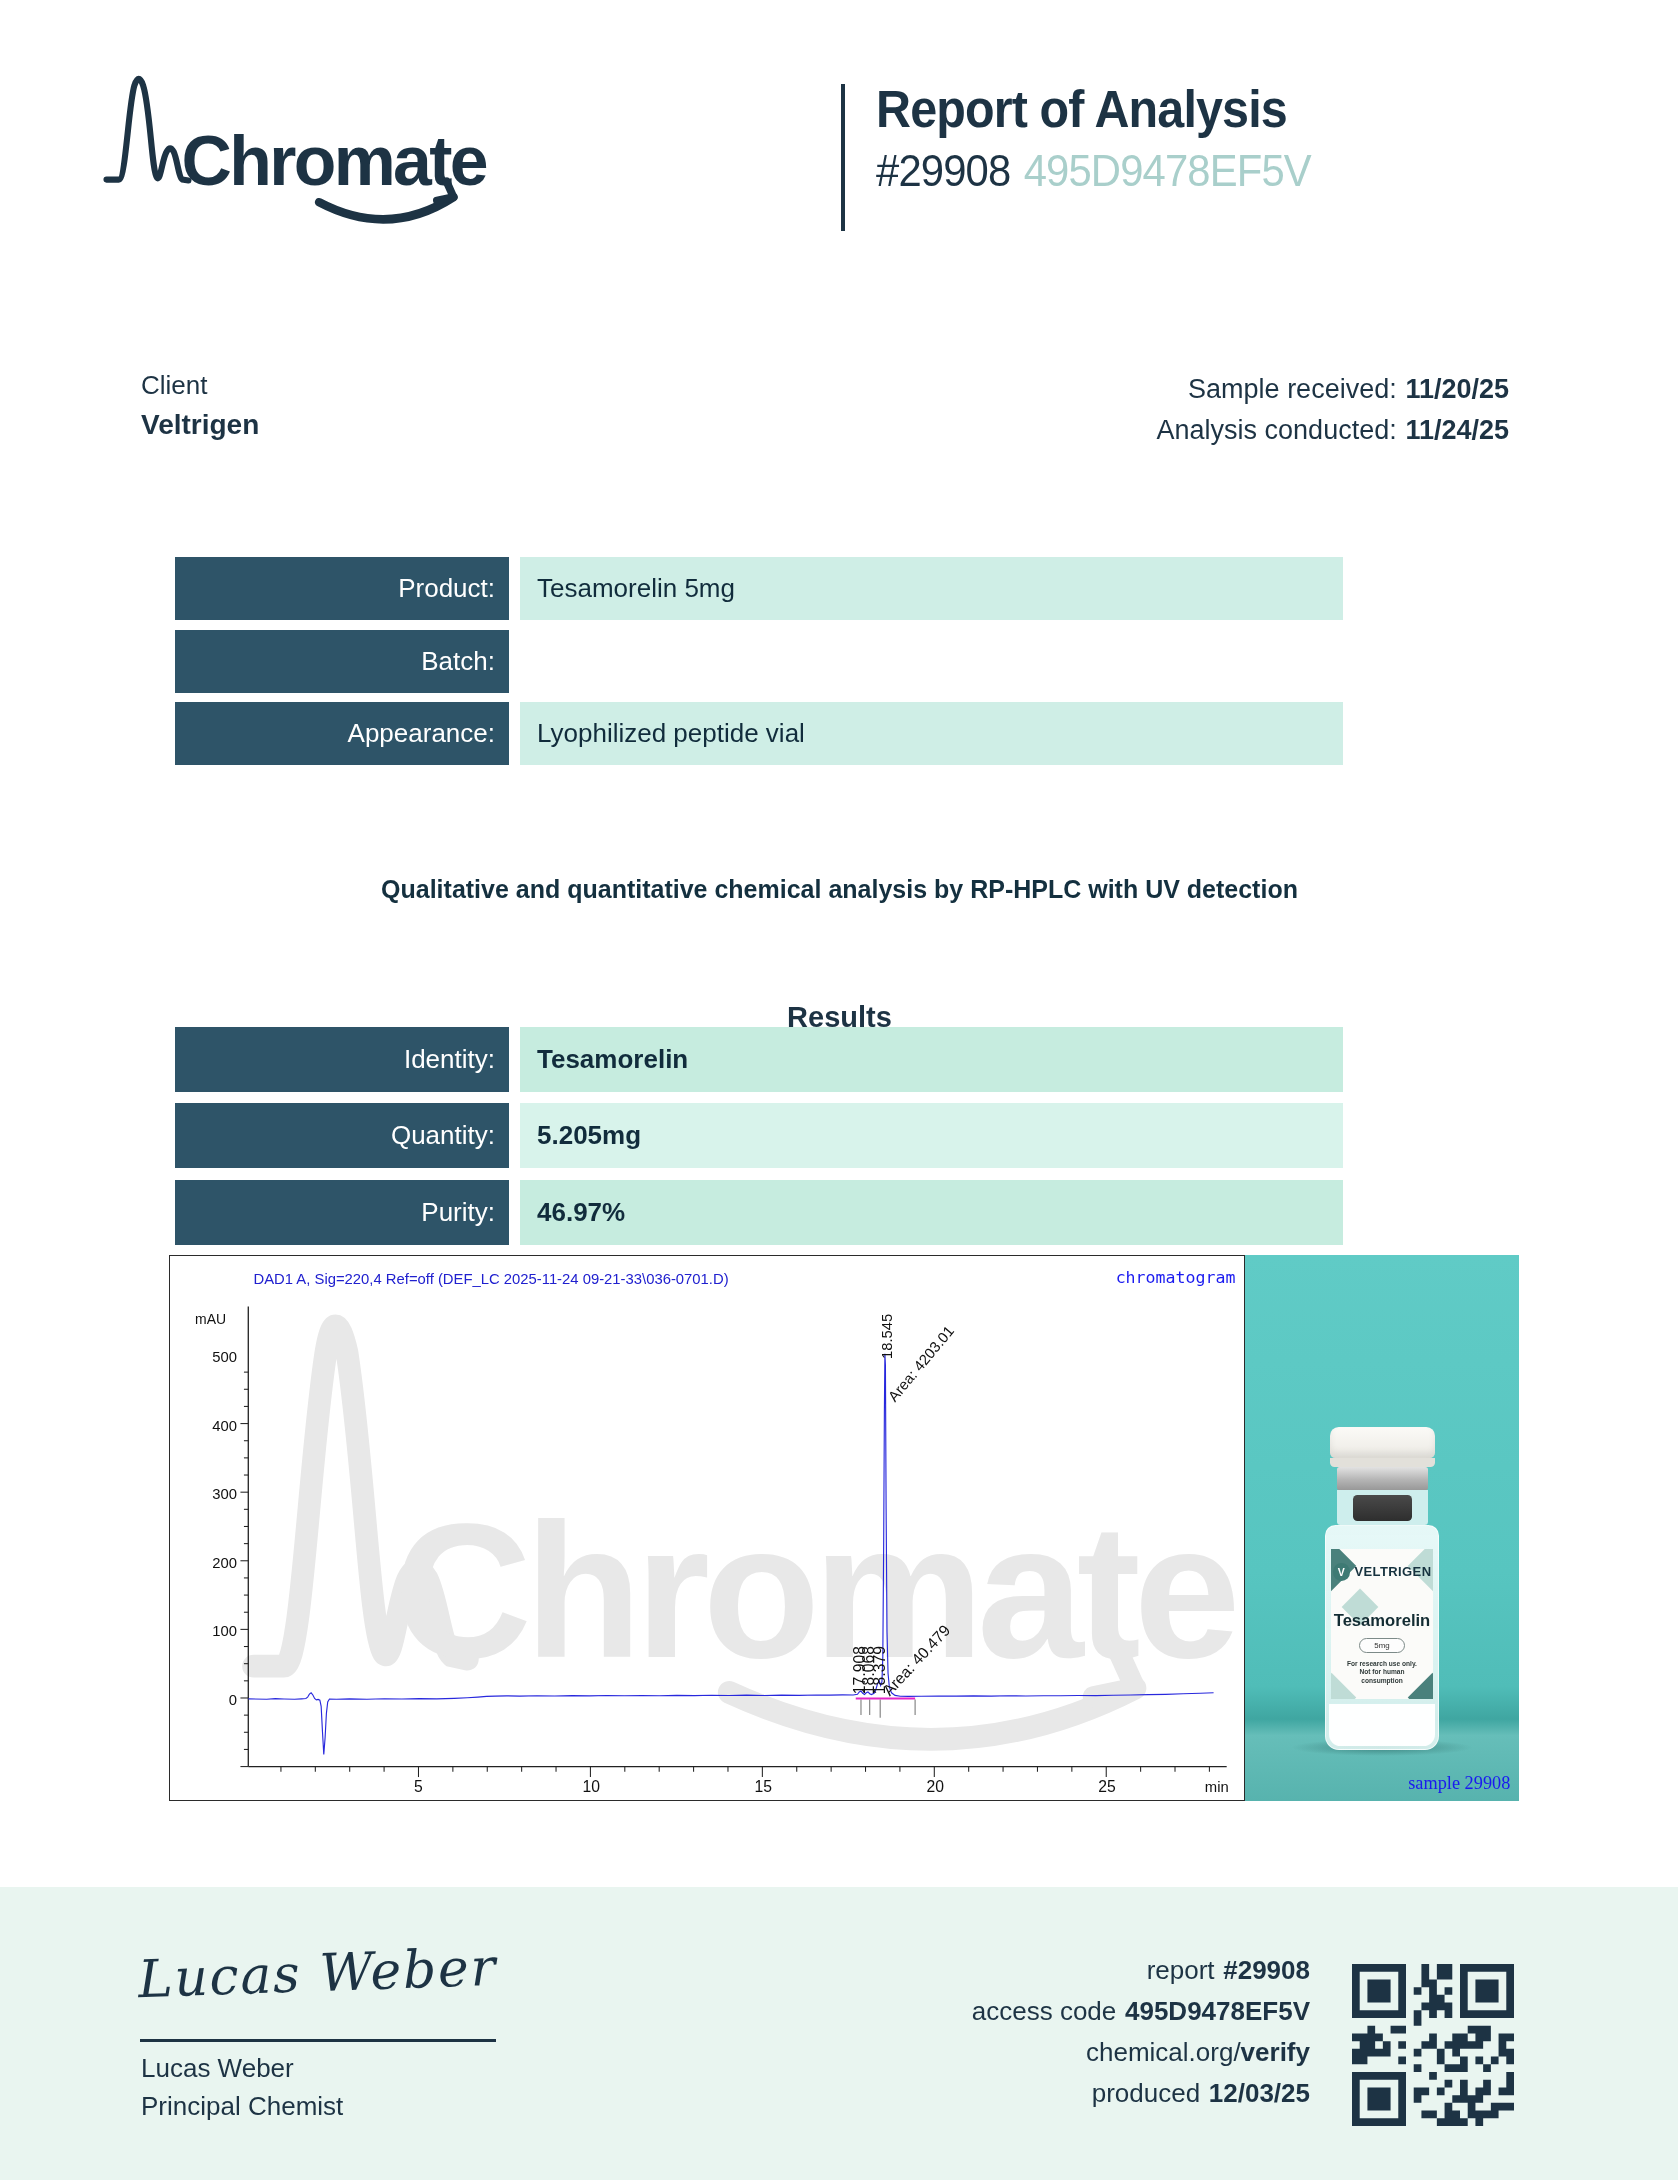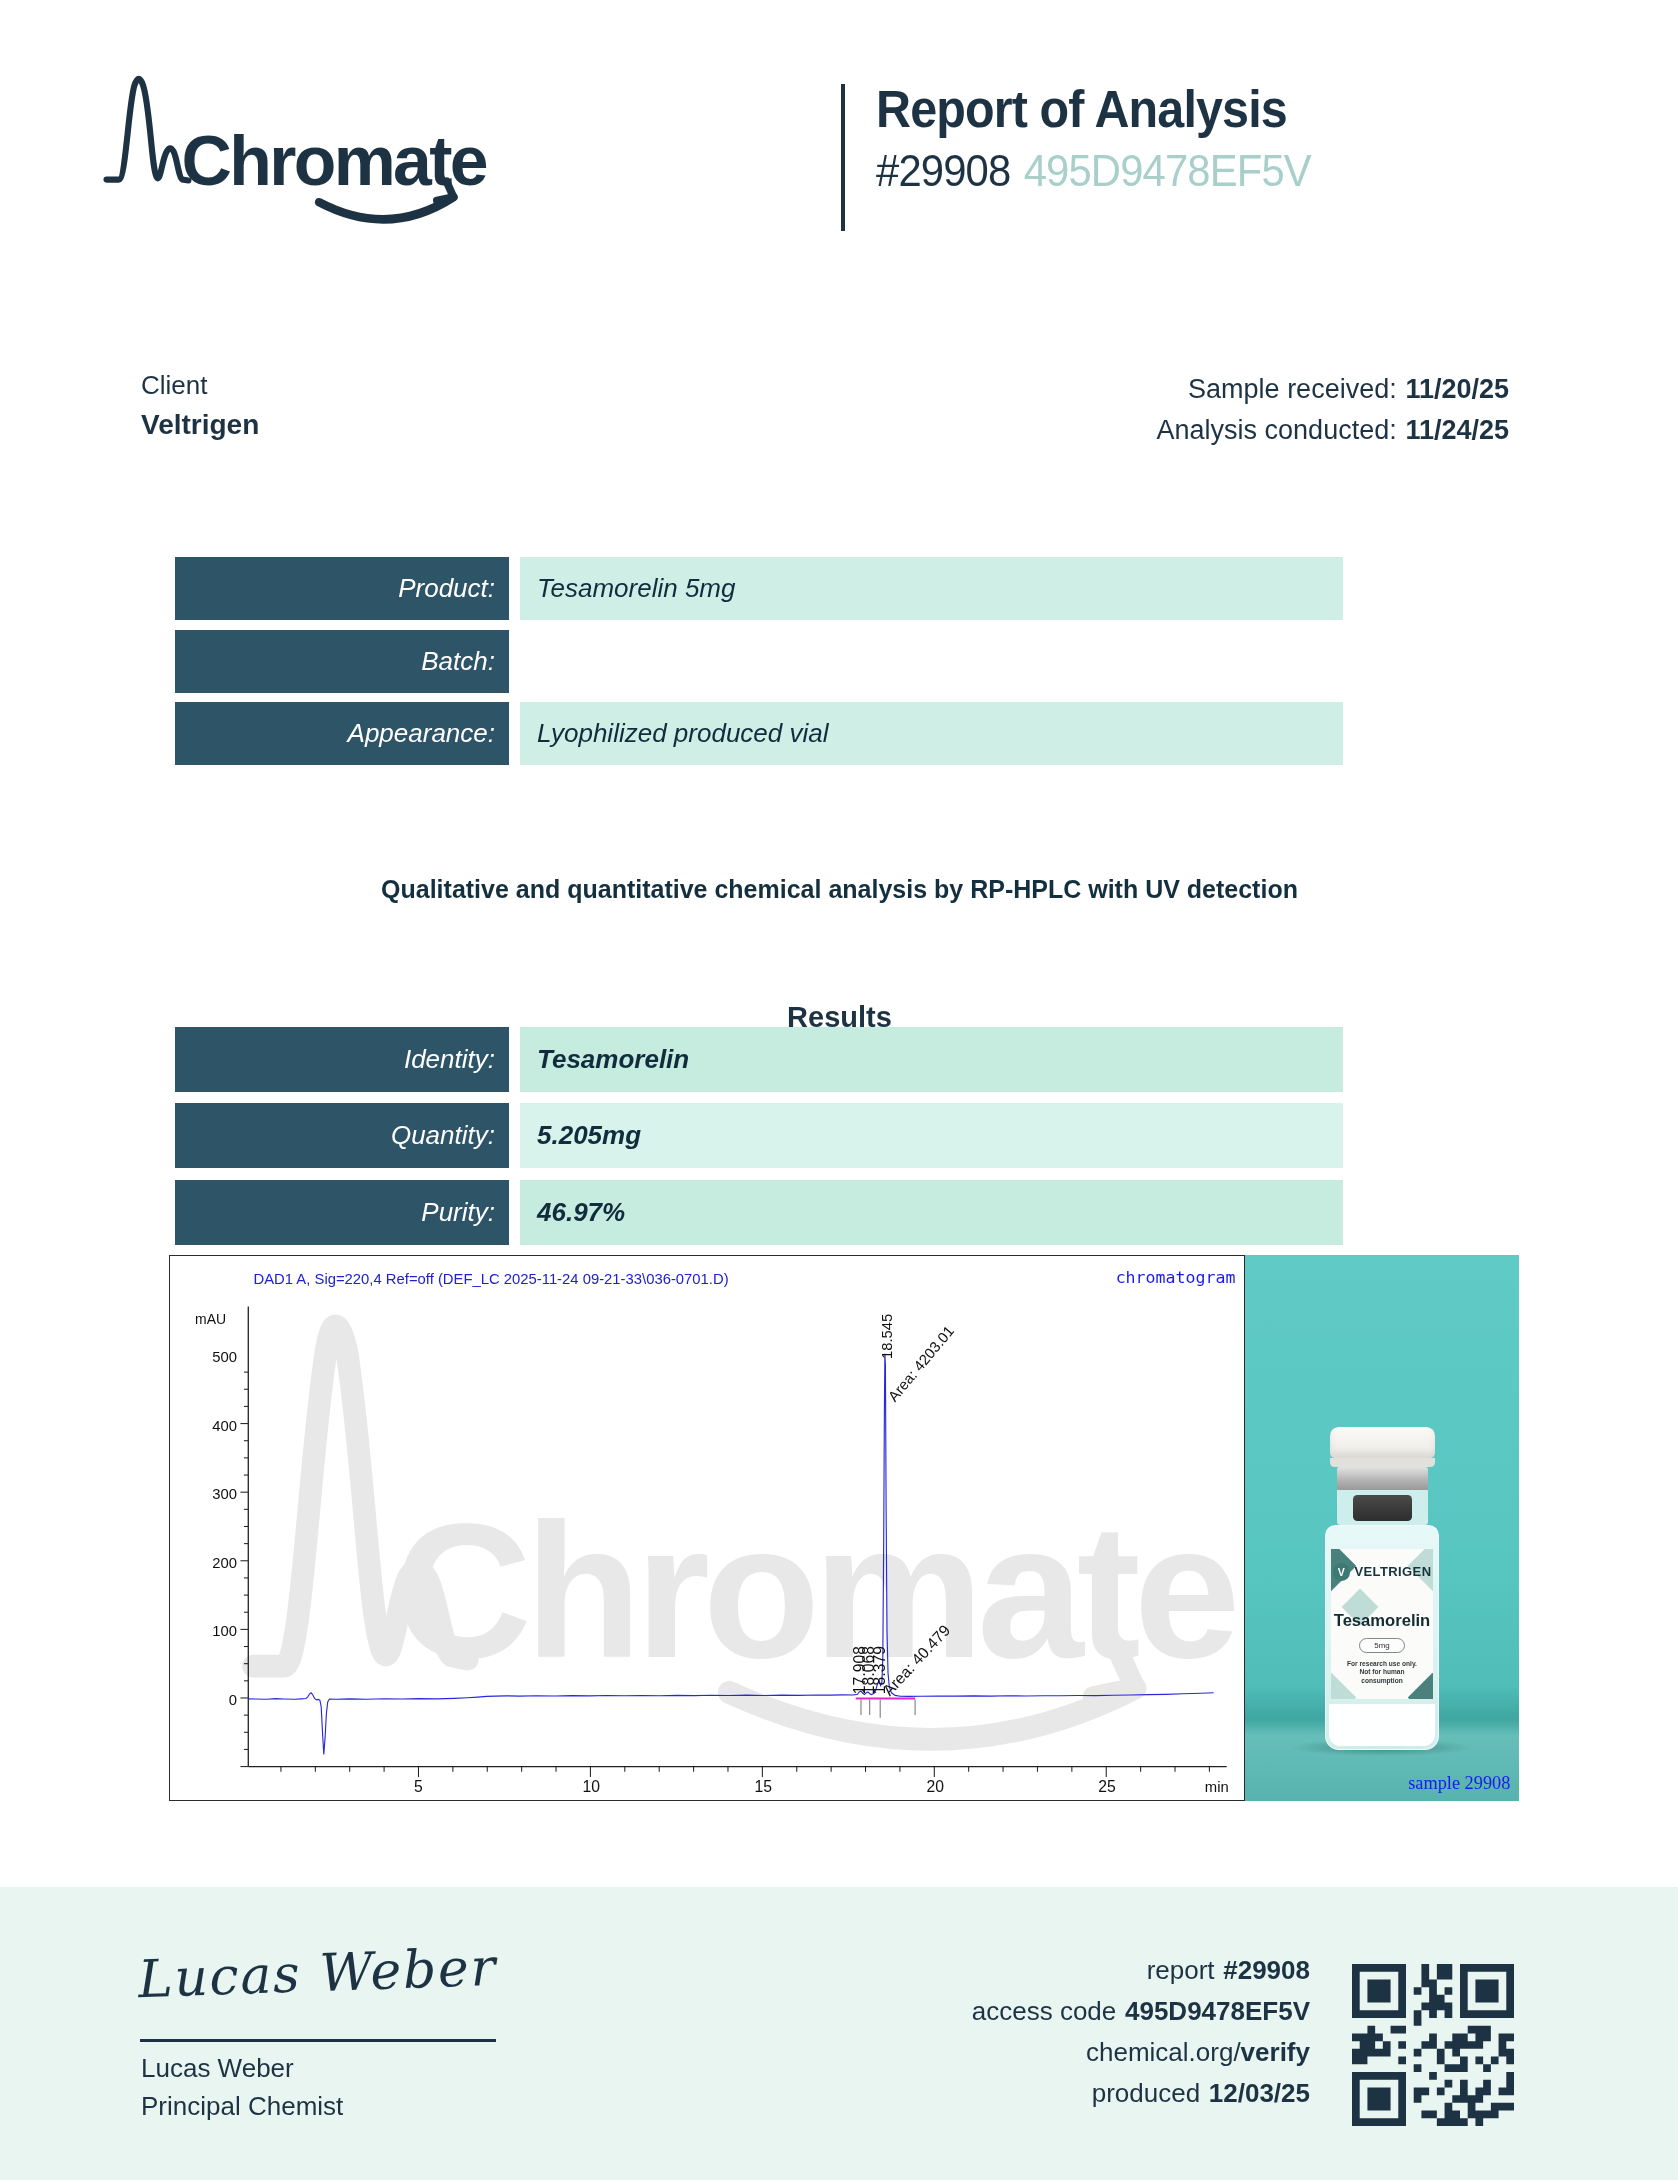--- a/index.html
+++ b/index.html
@@ -15,21 +15,21 @@
   .report-sub .code { color:#a9cfcb; }
 
   
   .client-block { position:absolute; left:141px; top:365px; font-size:26px; line-height:40px; }
   .client-name { font-weight:bold; font-size:28px; }
   .dates-block { position:absolute; right:170px; top:369px; font-size:27px; line-height:41px; text-align:right; }
   .dates-block .row { display:flex; justify-content:flex-end; gap:8.7px; }
   .b { font-weight:bold; }
 
   
-  .ctable { position:absolute; left:175px; width:1168px;font-style:italic; }
+  .ctable { position:absolute; left:175px; width:1168px; }
   .ctable .trow { display:flex; margin-bottom:9.6px; }
   .ctable .tlabel { width:334px; background:#2e5468; color:#ffffff; display:flex; align-items:center; justify-content:flex-end; padding-right:14px; font-size:26px; }
   .ctable .tgap { width:10.5px; background:#ffffff; }
   .ctable .tvalue { flex:1; display:flex; align-items:center; padding-left:17.5px; font-size:26px; color:#112c3c; }
   #info-table { top:557px; } #info-table .trow { height:63px; }
   #info-table .tvalue { background:#cfeee6; }
   #results-table { top:1027px; } #results-table .trow { height:65px; margin-bottom:11.4px; }
   #results-table .tvalue { font-weight:bold; }
   #results-table .trow:nth-child(odd) .tvalue { background:#c6ecdf; }
   #results-table .trow:nth-child(even) .tvalue { background:#d8f3eb; }
@@ -124,21 +124,21 @@
     <div class="tgap"></div>
     <div class="tvalue">Tesamorelin 5mg</div>
   </div>
   <div class="trow">
     <div class="tlabel">Batch:</div>
     <div class="tgap"></div>
   </div>
   <div class="trow">
     <div class="tlabel">Appearance:</div>
     <div class="tgap"></div>
-    <div class="tvalue">Lyophilized produced vial</div>
+    <div class="tvalue">Lyophilized peptide vial</div>
   </div>
 </div>
 
 <div class="method-line">Qualitative and quantitative chemical analysis by RP-HPLC with UV detection</div>
 
 <div class="results-heading">Results</div>
 
 <div class="ctable" id="results-table">
   <div class="trow">
     <div class="tlabel">Identity:</div>

